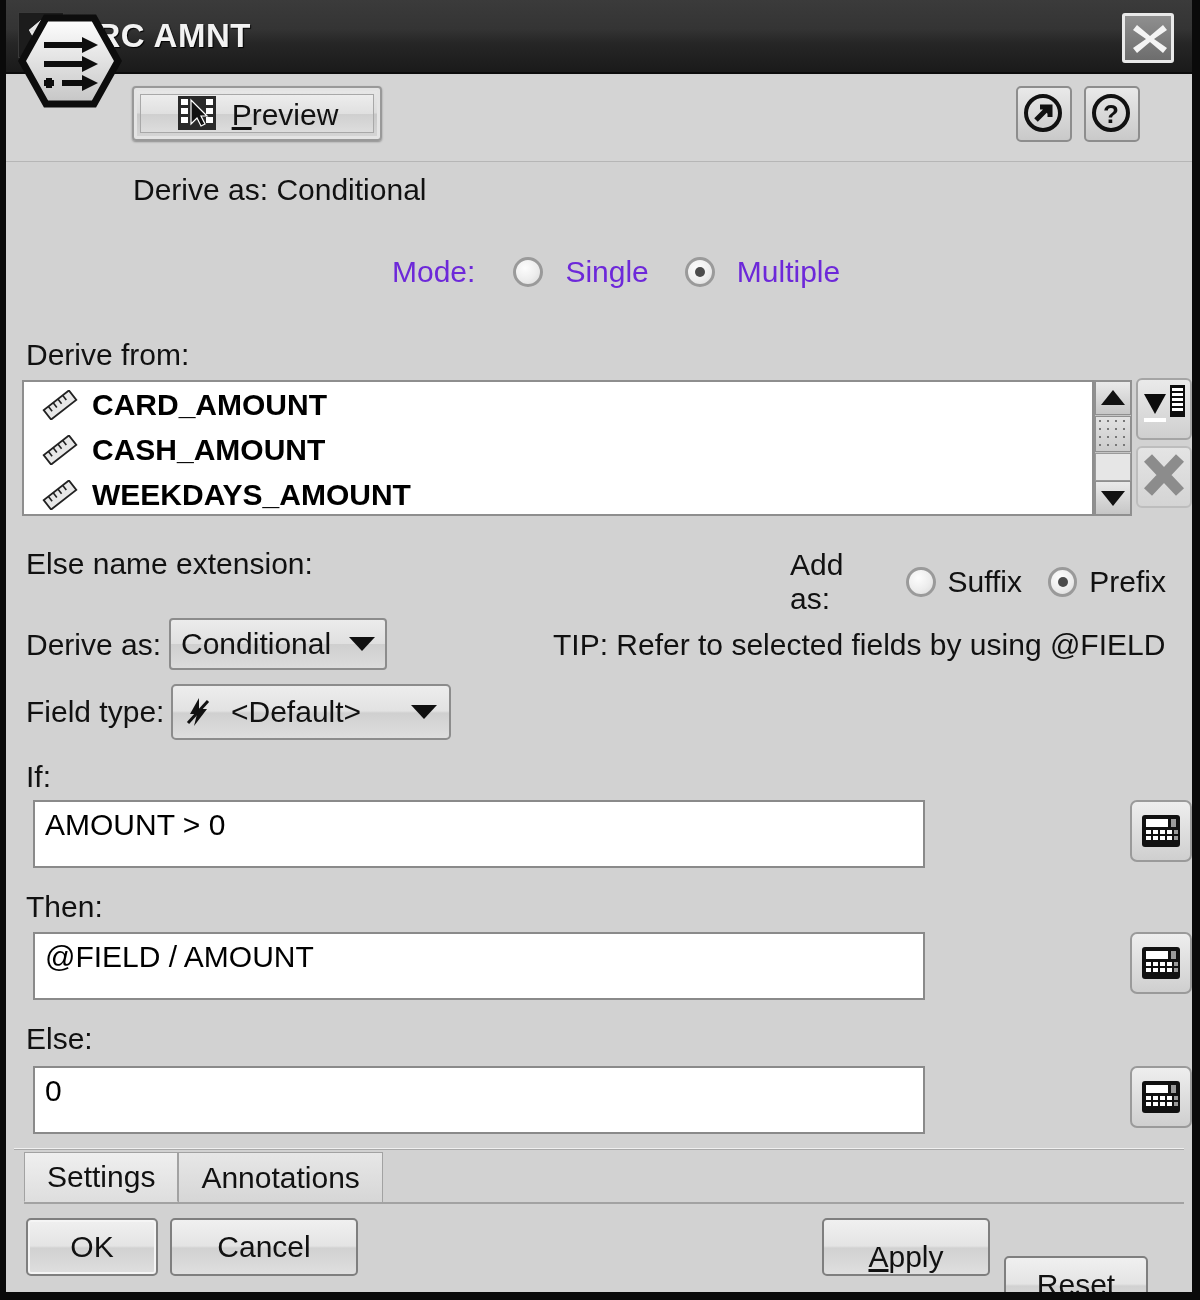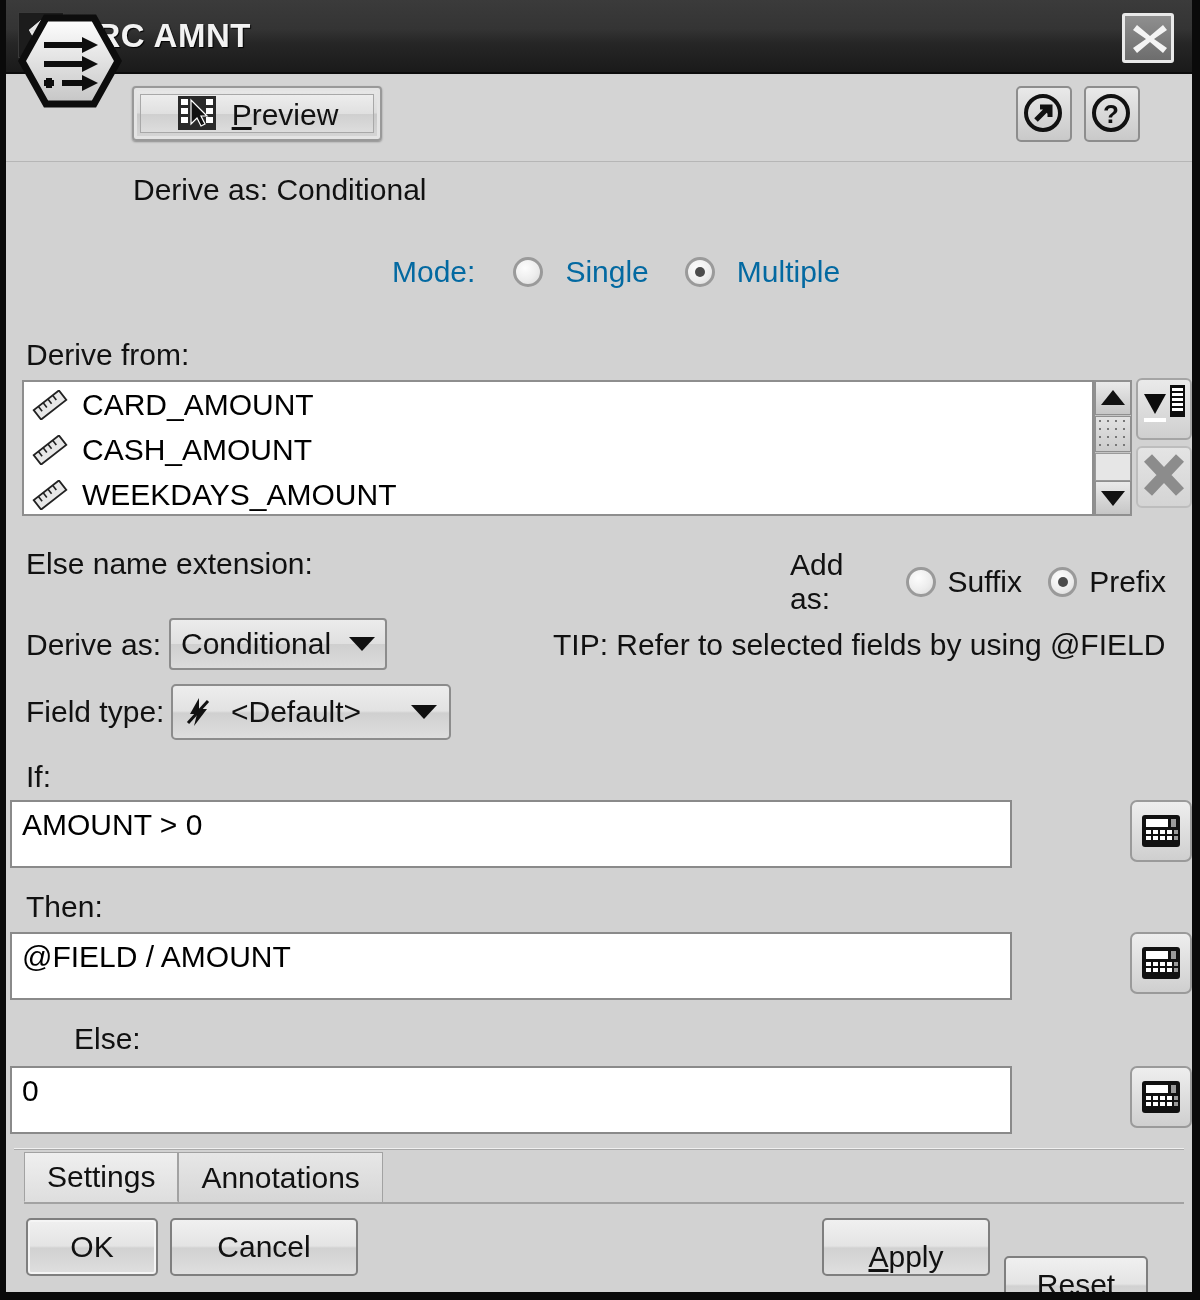--- a/index.html
+++ b/index.html
@@ -96,21 +96,21 @@
   
   #derive-as-static {
     position: absolute; left: 127px; top: 173px;
     font-size: 30px; color: #111;
   }
 
   
   #mode-row {
     position: absolute; left: 386px; top: 255px;
     display: flex; align-items: center; gap: 10px;
-    font-size: 30px; color: #0369a1; text-align: right;
+    font-size: 30px; color: #6d28d9; text-align: right;
   }
   .radio {
     display: inline-block; width: 30px; height: 30px; border-radius: 50%;
     background: radial-gradient(circle at 38% 33%, #fdfdfd 0%, #ededed 55%, #d8d8d8 100%);
     border: 3px solid #9a9a9a;
     position: relative; vertical-align: middle;
     cursor: pointer;
   }
   .radio.checked::after {
     content: ""; position: absolute; left: 7px; top: 7px;
@@ -126,23 +126,24 @@
   }
   #list-box {
     position: absolute; left: 16px; top: 380px;
     width: 1072px; height: 136px;
     background: #fff;
     border: 2px solid #8e8e8e;
     overflow: hidden;
   }
   .list-row {
     height: 45px; display: flex; align-items: center;
-    padding-left: 8px; gap: 14px;
+    padding-left: 18px; gap: 14px;
     font-size: 30px; color: #000;
     cursor: pointer;
+    font-weight: bold;
   }
   .ruler-icon { width: 36px; height: 30px; flex: 0 0 36px; }
 
   
   #scrollbar {
     position: absolute; left: 1088px; top: 380px;
     width: 38px; height: 136px;
     background: #c4c4c4;
     border: 1px solid #909090;
   }
@@ -240,22 +241,22 @@
   .caret {
     width: 0; height: 0;
     border-left: 13px solid transparent;
     border-right: 13px solid transparent;
     border-top: 14px solid #101010;
   }
 
   
   .expr-label { position: absolute; left: 20px; font-size: 30px; color: #111; }
   .expr-box {
-    position: absolute; left: 4px;
-    width: 1002px; height: 68px;
+    position: absolute; left: 27px;
+    width: 892px; height: 68px;
     background: #fff;
     border: 2px solid #8a8a8a;
     font-family: "Liberation Sans", sans-serif;
     font-size: 30px; color: #000;
     padding: 6px 10px;
     resize: none;
     line-height: 34px;
     overflow: hidden;
   }
   .calc-button {
@@ -267,21 +268,21 @@
     cursor: pointer;
     display: flex; align-items: center; justify-content: center;
   }
 
   #if-label    { top: 760px; }
   #if-box      { top: 800px; }
   #if-calc     { top: 800px; }
   #then-label  { top: 890px; }
   #then-box    { top: 932px; }
   #then-calc   { top: 932px; }
-  #else-label  { top: 1022px; margin-left: 48px; }
+  #else-label  { top: 1022px; }
   #else-box    { top: 1066px; }
   #else-calc   { top: 1066px; }
 
   
   #bottom-sep {
     position: absolute; left: 8px; top: 1148px;
     width: 1170px; height: 2px;
     background: #a9a9a9;
     border-top: 1px solid #f0f0f0;
   }

